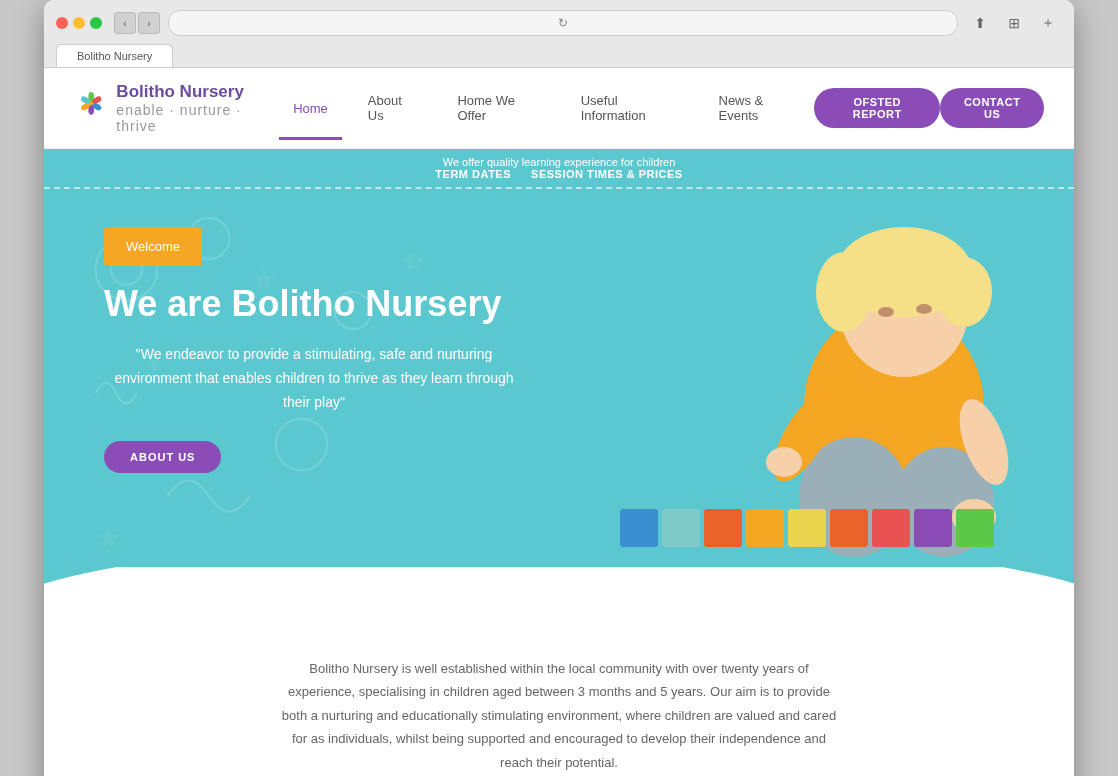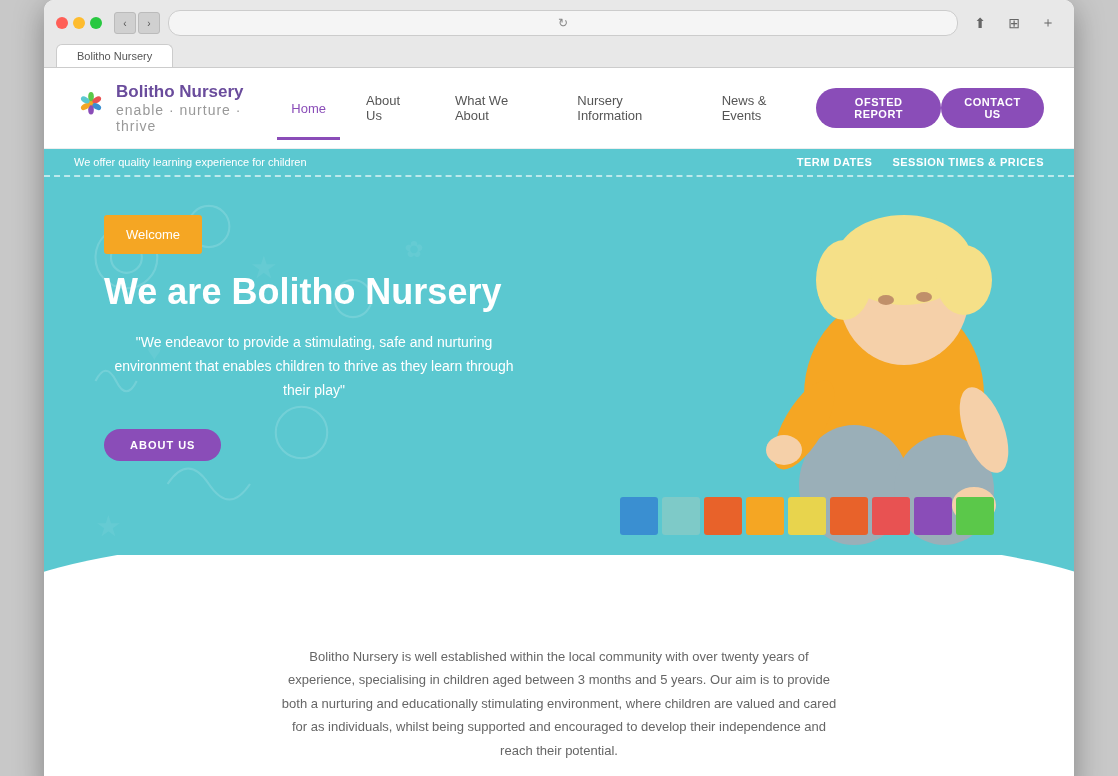--- a/index.html
+++ b/index.html
@@ -130,20 +130,21 @@
       letter-spacing: 0.5px;
     }
 
     
     .info-bar {
       background: #5bc8d0;
       display: flex;
       justify-content: space-between;
       align-items: center;
       padding: 7px 30px;
+      flex-direction: column;
     }
     .info-bar-text { font-size: 11px; color: #fff; }
     .info-bar-links { display: flex; gap: 20px; }
     .info-bar-link {
       font-size: 11px;
       color: #fff;
       font-weight: bold;
       text-transform: uppercase;
       letter-spacing: 0.5px;
       cursor: pointer;
@@ -316,22 +317,22 @@
         </div>
         <div class="logo-text-block">
           <span class="logo-name">Bolitho Nursery</span>
           <span class="logo-tagline">enable · nurture · thrive</span>
         </div>
       </div>
 
       <nav class="main-nav">
         <a class="nav-item active">Home</a>
         <a class="nav-item">About Us</a>
-        <a class="nav-item">What We About</a>
-        <a class="nav-item">Nursery Information</a>
+        <a class="nav-item">Home We Offer</a>
+        <a class="nav-item">Useful Information</a>
         <a class="nav-item">News &amp; Events</a>
       </nav>
 
       <div class="nav-buttons">
         <button class="btn-ofsted">OFSTED REPORT</button>
         <button class="btn-contact">CONTACT US</button>
       </div>
     </div>
 
     <div class="info-bar">

